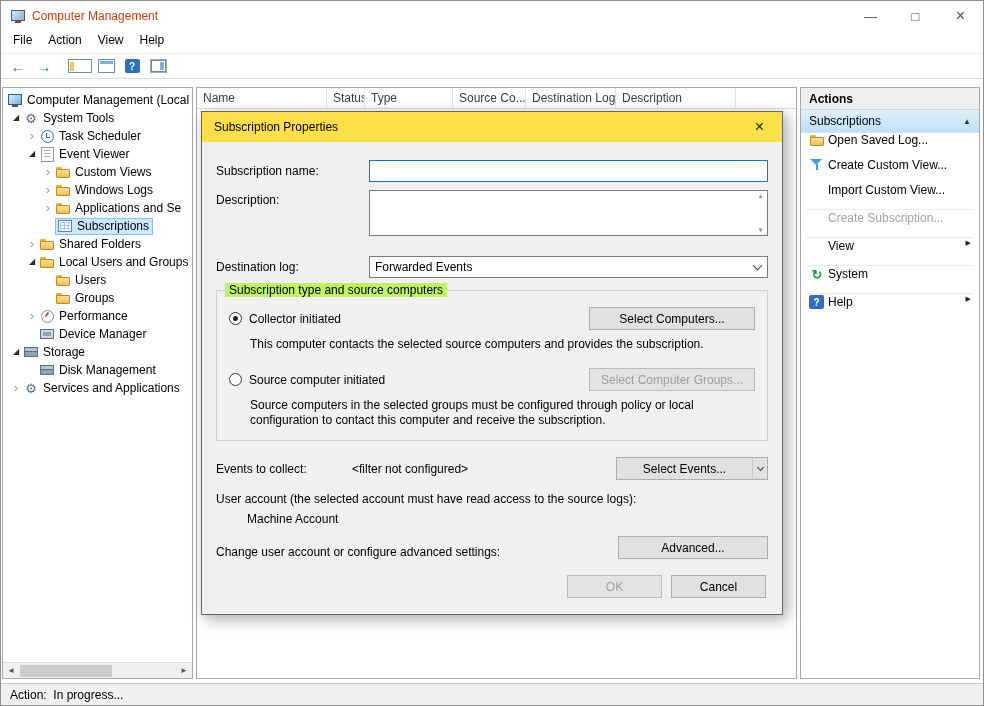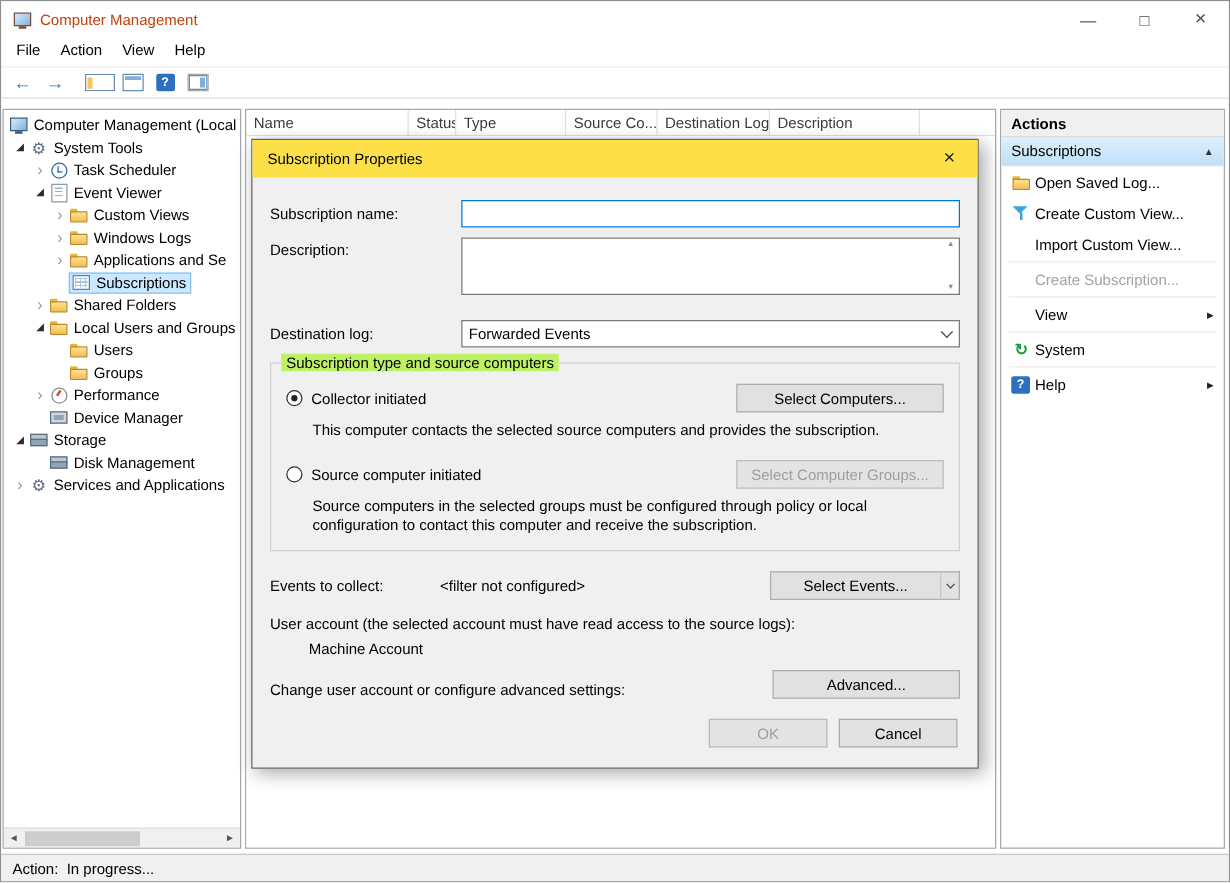--- a/index.html
+++ b/index.html
@@ -83,21 +83,21 @@
   .lh-col{padding:3px 0 0 6px;border-right:1px solid #e2e2e2;overflow:hidden;white-space:nowrap;flex:none}
   .lh-fill{flex:1}
   .list-body{flex:1;background:#fff}
 
   
   .actions-pane{width:180px;display:flex;flex-direction:column;overflow:hidden}
   .actions-header{height:22px;background:#f0f0f0;border-bottom:1px solid #d4d4d4;font-weight:bold;padding:4px 0 0 8px}
   .actions-group-row{height:23px;background:linear-gradient(#dff0fc,#bfe0f7);display:flex;align-items:center;padding:0 8px;border-bottom:1px solid #cfe4f4}
   .ag-label{flex:1}
   .ag-collapse{font-size:8px;color:#333}
-  .action-item{height:25px;display:flex;align-items:center;padding:0 8px}
+  .action-item{height:25px;display:flex;align-items:flex-start;padding:0 8px}
   .ai-icon{width:19px;flex:none;display:flex;align-items:center}
   .ai-label{flex:1;white-space:nowrap;overflow:hidden}
   .ai-sub{font-size:7px;color:#222}
   .action-item.disabled .ai-label{color:#a3a3a3}
   .action-sep{border-top:1px solid #ececec;margin:1px 6px 1px 6px}
 
   
   .statusbar{height:22px;background:#f0f0f0;border-top:1px solid #c8c8c8;display:flex;align-items:center;padding-left:9px}
   .status-text{white-space:pre}
 

